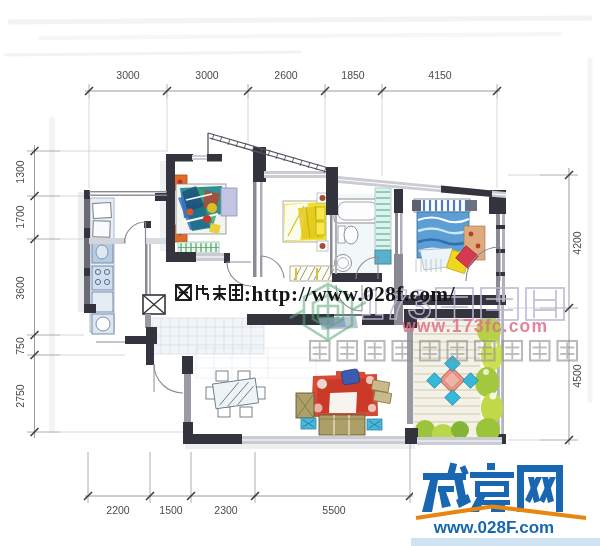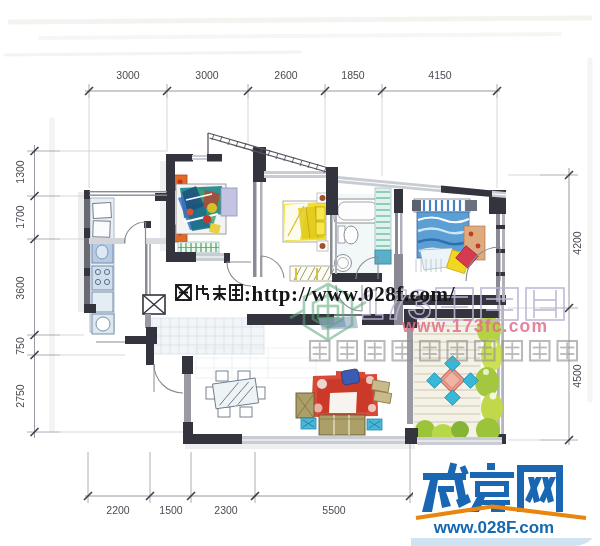--- a/index.html
+++ b/index.html
@@ -1,17 +1,17 @@
 <!DOCTYPE html>
 <html><head>
 <meta charset="utf-8">
 <style>
 html,body{margin:0;padding:0;background:#fff;}
 #stage{position:relative;width:600px;height:546px;background:#ffffff;overflow:hidden;
-font-family:"Liberation Sans", sans-serif;border-radius:26px;}
+font-family:"Liberation Sans", sans-serif;}
 svg{position:absolute;left:0;top:0;}
 </style>
 </head>
 <body>
 <div id="stage">
 <svg width="600" height="546" viewBox="0 0 600 546">
 <defs>
 <g id="fakeglyph">
   <rect x="0" y="0" width="15" height="15" fill="none" stroke-width="1.6"></rect>
   <line x1="2" y1="5" x2="13" y2="5" stroke-width="1.4"></line>

